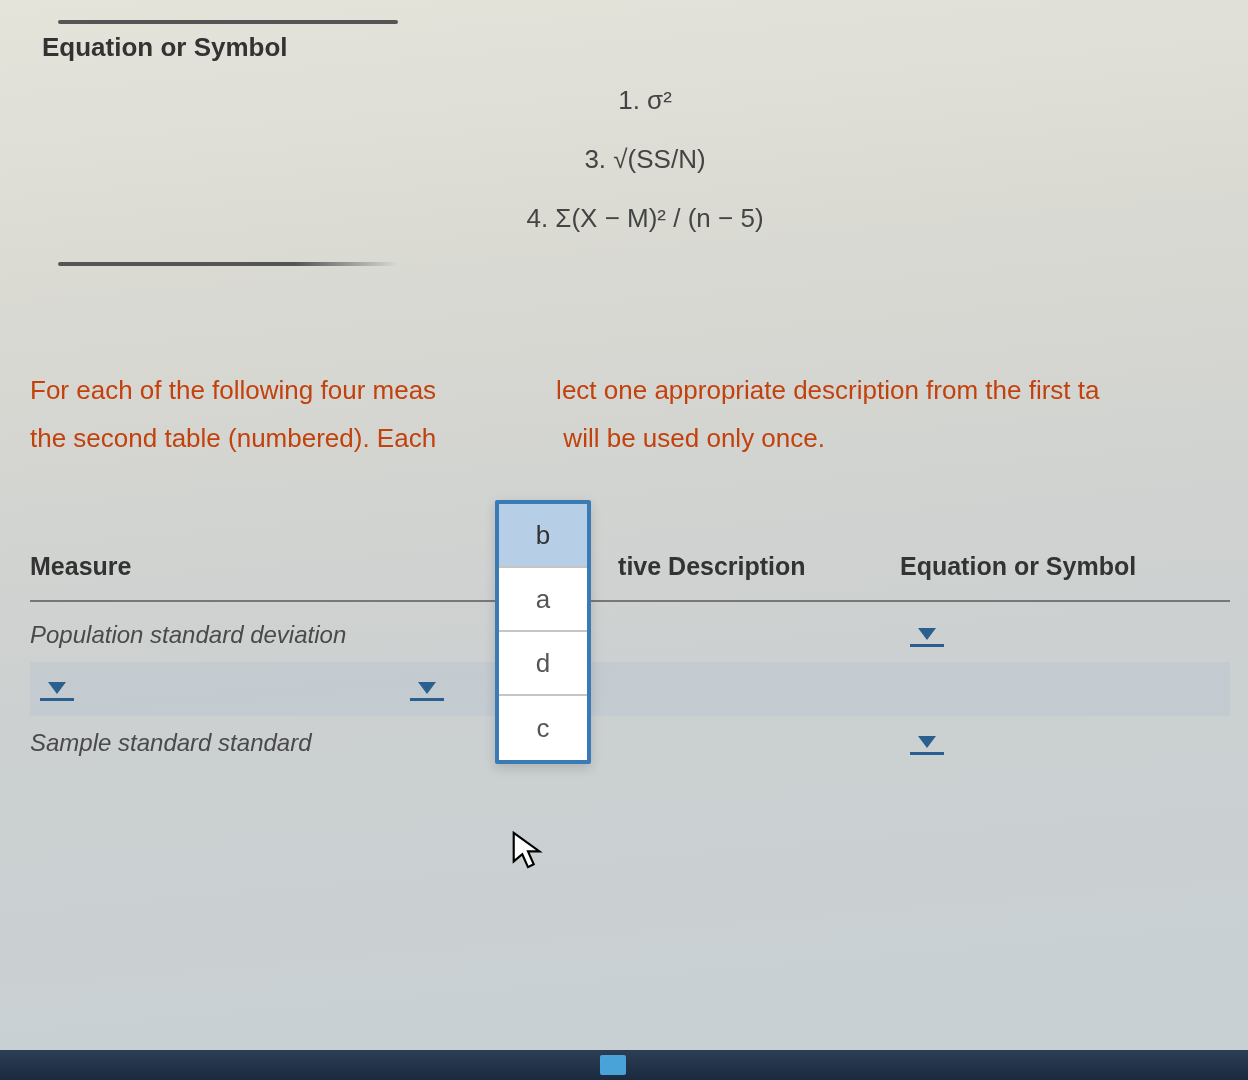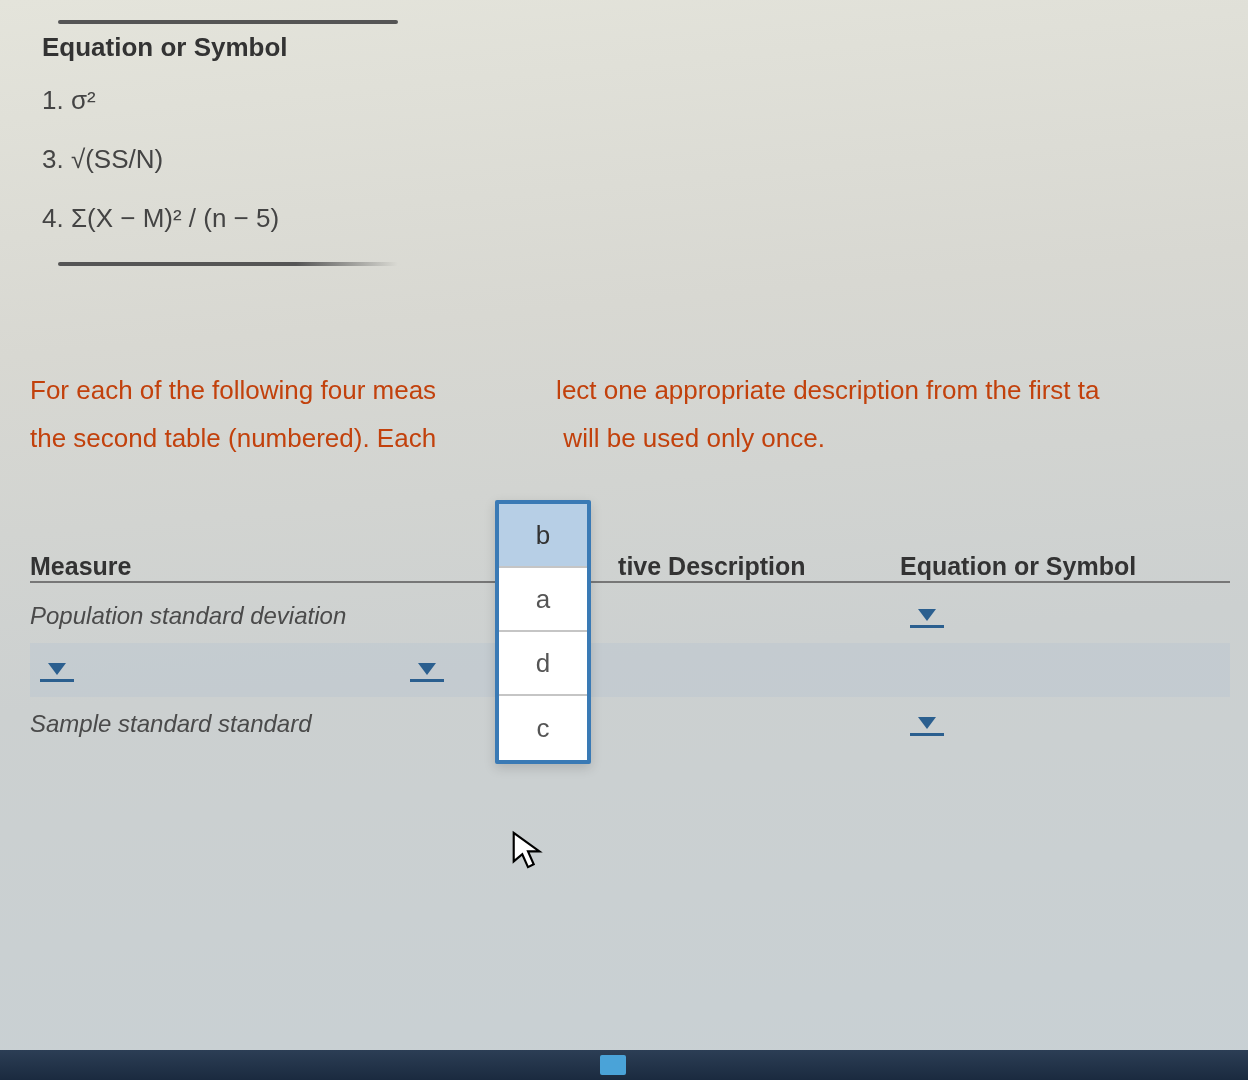--- a/index.html
+++ b/index.html
@@ -28,20 +28,21 @@
     .section-heading {
       font-weight: bold;
       color: #333;
       font-size: 26px;
       margin-bottom: 22px;
       margin-left: 12px;
     }
     .symbol-list {
       list-style: none;
       margin-left: 12px;
+      text-align: center;
     }
     .symbol-list li {
       font-size: 26px;
       color: #444;
       margin-bottom: 28px;
     }
     .bottom-rule {
       height: 4px;
       width: 340px;
       background: linear-gradient(to right, #555 0%, #555 70%, rgba(85,85,85,0) 100%);
@@ -56,21 +57,21 @@
       color: #c2410c;
       line-height: 48px;
     }
     .table-wrap {
       margin-top: 90px;
       width: 1200px;
     }
     .tbl-header {
       display: flex;
       border-bottom: 2px solid #777;
-      padding-bottom: 0;
+      padding-bottom: 19px;
       margin-bottom: 6px;
     }
     .th {
       font-weight: bold;
       font-size: 25px;
       color: #333;
     }
     .col-measure { flex: 0 0 500px; }
     .col-desc { flex: 0 0 370px; }
     .col-eq { flex: 1; }

